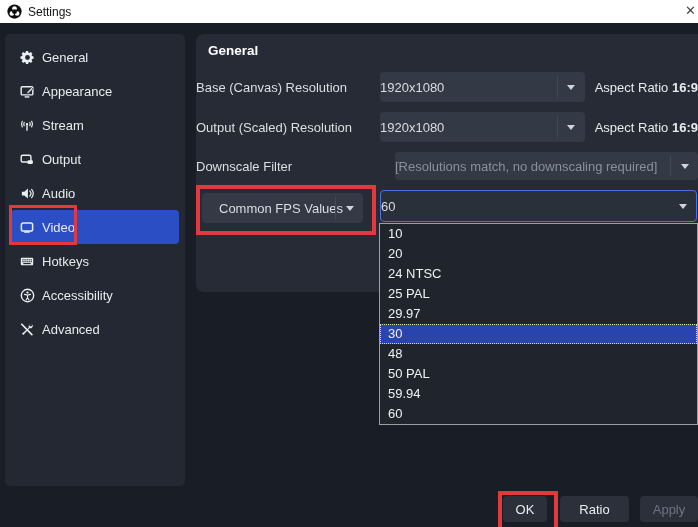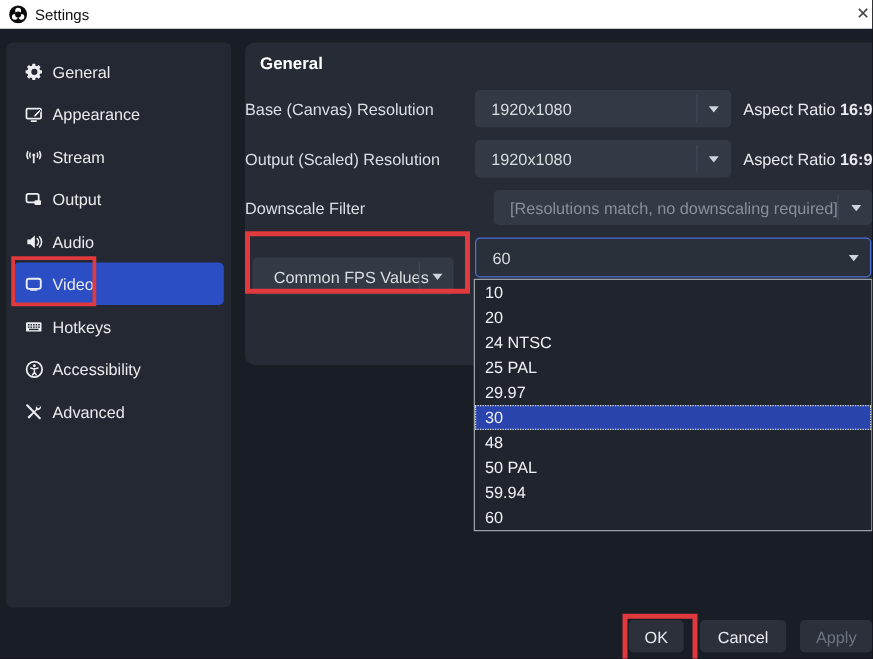--- a/index.html
+++ b/index.html
@@ -31,39 +31,39 @@
   .main-panel{position:absolute;left:196px;top:34px;width:502px;height:258px;
               background:var(--panel-bg,#262b35);border-radius:8px 0 0 8px;}
   .panel-header{position:absolute;left:12px;top:9px;font-size:13.5px;
                 font-weight:bold;color:#ffffff;}
   .form-row{position:absolute;left:0;width:100%;display:flex;align-items:center;}
   .row-label{width:177px;text-align:left;font-size:13px;color:#dcdfe4;
              flex:0 0 auphoto;flex-shrink:0;}
   .combo{position:relative;height:30px;background:var(--combo-bg,#333945);
          border-radius:4px;box-sizing:border-box;display:flex;align-items:center;
          color:#d9dce1;font-size:13px;cursor:pointer;}
-  .combo .val{padding-left:13px;white-space:nowrap;overflow:hidden;}
+  .combo .val{padding-left:0;white-space:nowrap;overflow:hidden;}
   .combo .arrow-zone{position:absolute;right:0;top:0;height:100%;width:27px;
          display:flex;align-items:center;justify-content:center;}
   .combo .sep{position:absolute;right:27px;top:4px;bottom:4px;width:1px;
               background:#434a57;}
   .tri{width:0;height:0;border-left:4px solid transparent;
        border-right:4px solid transparent;border-top:5px solid #cfd3da;}
   .combo.disabled .val{color:#8a909b;}
   .combo.focused{border:1px solid #4d6fd6;background:#2a303a;}
 
   .aspect{margin-left:10px;font-size:13px;color:#e8eaee;white-space:nowrap;}
   .aspect b{font-weight:bold;}
 
   
   #row-base{top:38px;}   #row-output{top:78px;}
   #row-downscale{top:118px;} #row-fps{top:156px;}
   #combo-base,#combo-output{width:208px;margin-left:7px;}
   #combo-downscale{width:318px;margin-left:22px;height:28px;}
-  #combo-fps-type{position:absolute;left:6px;top:16px;width:161px;}
+  #combo-fps-type{position:absolute;left:6px;top:3px;width:161px;}
   #combo-fps-type .val{padding-left:17px;}
   #combo-fps-value{position:absolute;left:184px;top:0;width:317px;height:32px;}
 
   #row-fps{height:32px;}
   #row-base,#row-output{height:30px;}
   #row-downscale{height:28px;}
 
   
   .dropdown{position:absolute;left:379px;top:223px;width:319px;box-sizing:border-box;
             background:#20242c;border:1px solid #9aa0a8;z-index:40;}
@@ -275,20 +275,20 @@
     <div class="dd-item">25 PAL</div>
     <div class="dd-item">29.97</div>
     <div class="dd-item highlight">30</div>
     <div class="dd-item">48</div>
     <div class="dd-item">50 PAL</div>
     <div class="dd-item">59.94</div>
     <div class="dd-item">60</div>
   </div>
 
   <button class="btn" id="btn-ok">OK</button>
-  <button class="btn" id="btn-cancel">Cancel</button>
+  <button class="btn" id="btn-cancel">Ratio</button>
   <button class="btn" id="btn-apply">Apply</button>
 
   <div class="anno" id="anno-video"></div>
   <div class="anno" id="anno-fps"></div>
   <div class="anno" id="anno-ok"></div>
 
 </div>
 
 </body></html>

